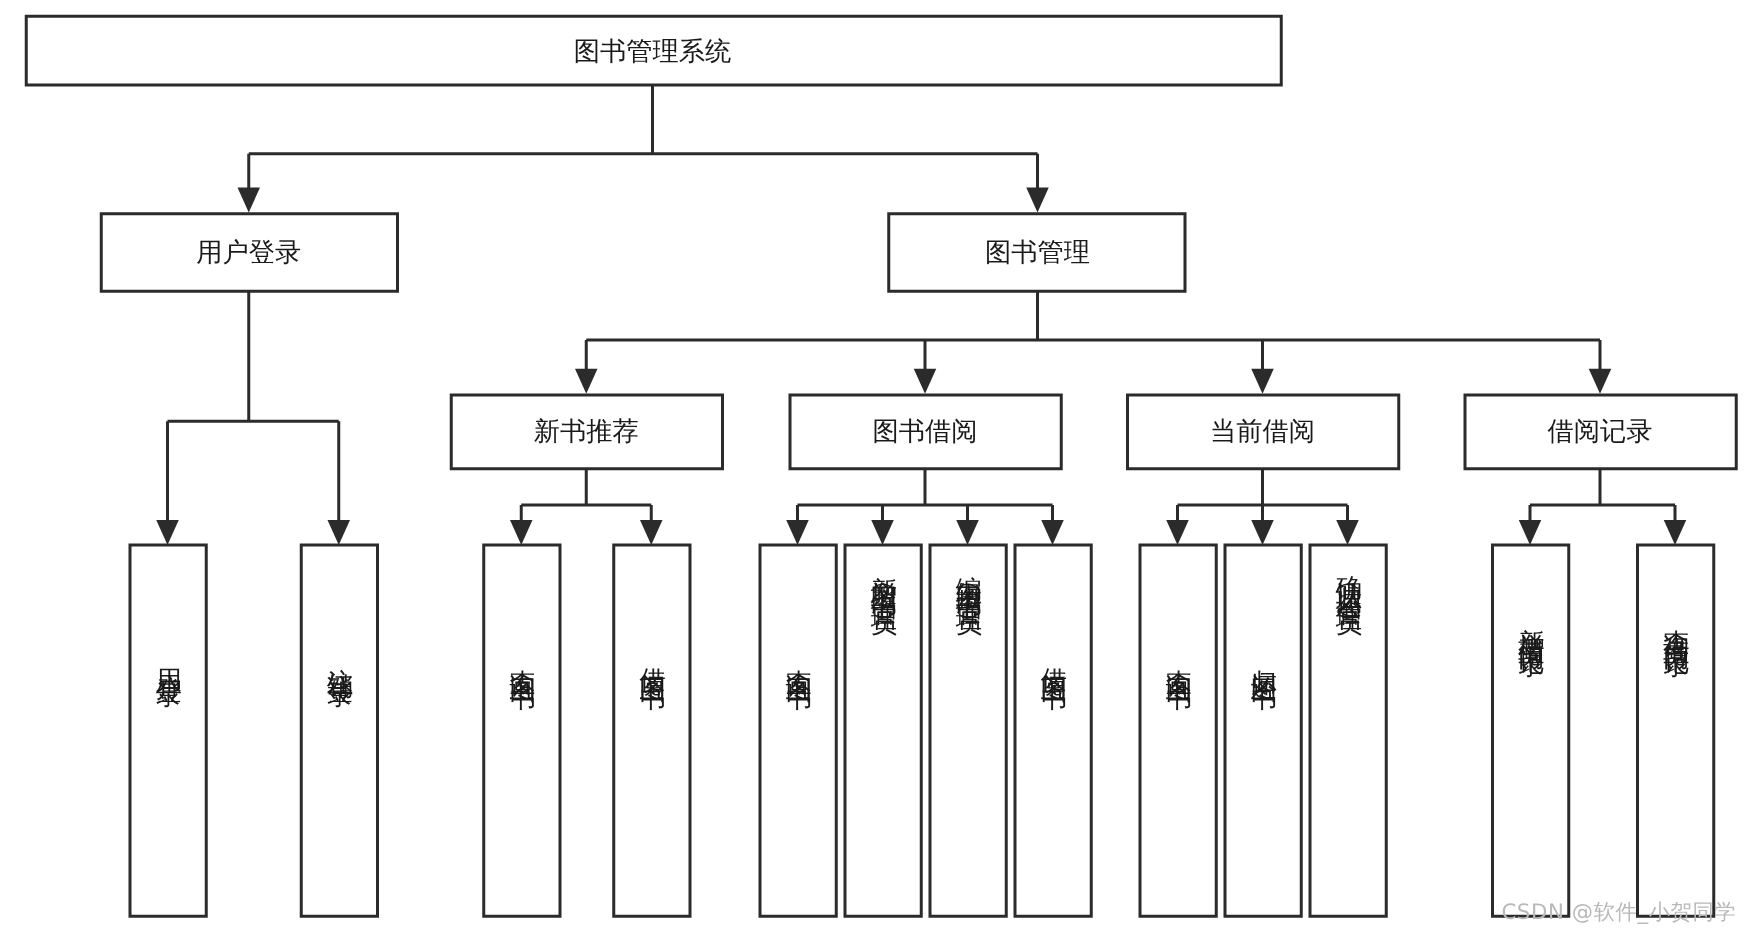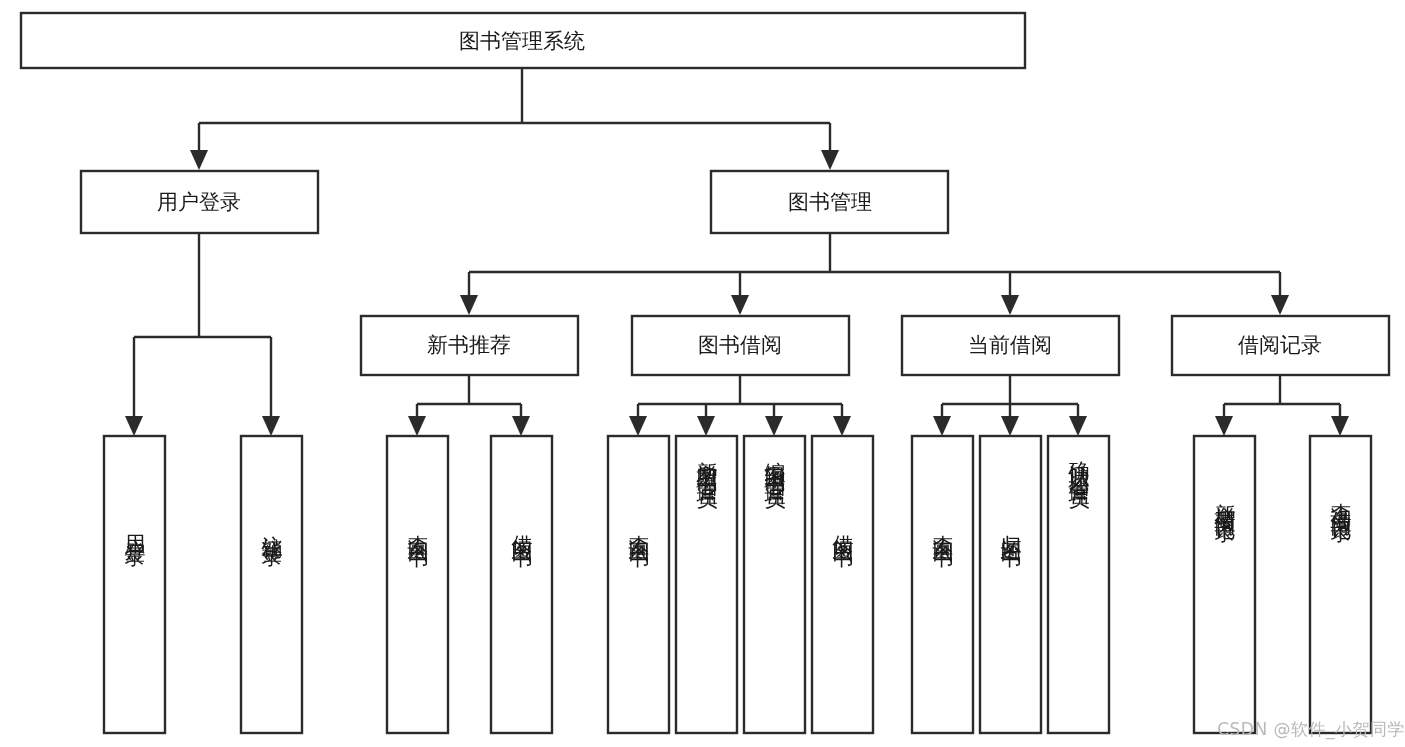--- a/index.html
+++ b/index.html
@@ -61,21 +61,21 @@
     text-orientation: upright;
     font-family: "DejaVu Sans", "Liberation Sans", sans-serif;
     font-size: 21px;
     line-height: 1;
     letter-spacing: 4px;
     color: #1a1a1a;
     white-space: nowrap;
   }
   #watermark {
     position: absolute;
-    right: 0;
+    right: 16px;
     bottom: 6px;
     font-family: "DejaVu Sans", "Liberation Sans", sans-serif;
     font-size: 17px;
     color: #b9b9b9;
     letter-spacing: 0.5px;
     white-space: nowrap;
   }
 </style>
 </head>
 <body>

